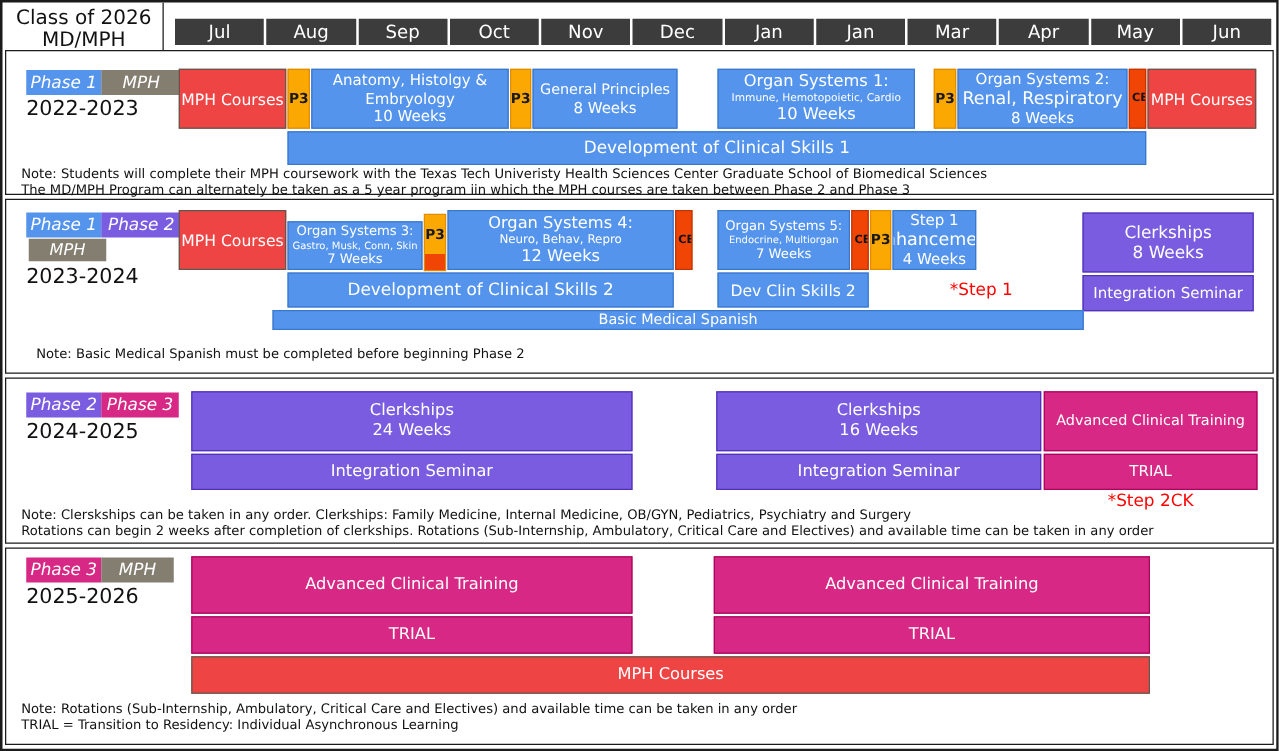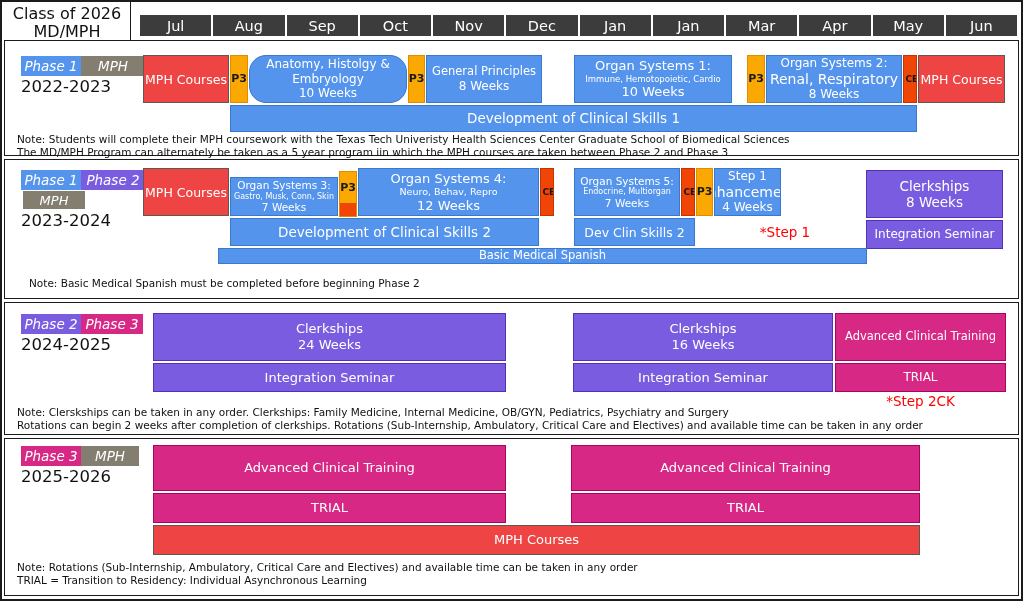--- a/index.html
+++ b/index.html
@@ -69,21 +69,21 @@
 
   <div class="section" id="sec1">
     <div class="chips" style="left:16px;top:15px;">
       <div class="chip blue" style="width:60px;">Phase 1</div>
       <div class="chip gray" style="width:64px;">MPH</div>
     </div>
     <div class="year" style="left:16px;top:36px;">2022-2023</div>
 
     <div class="block grayb fs125" style="left:138px;top:14px;width:86px;height:48px;">MPH Courses</div>
     <div class="block gold p3txt" style="left:225px;top:14px;width:18px;height:48px;">P3</div>
-    <div class="block blue" style="left:244px;top:14px;width:158px;height:48px;border-radius:17px;">
+    <div class="block blue" style="left:244px;top:14px;width:158px;height:48px;">
       <span class="fs12">Anatomy, Histolgy &amp;</span>
       <span class="fs12">Embryology</span>
       <span class="fs12">10 Weeks</span>
     </div>
     <div class="block gold p3txt" style="left:403px;top:14px;width:17px;height:48px;">P3</div>
     <div class="block blue" style="left:421px;top:14px;width:116px;height:48px;">
       <span class="fs115">General Principles</span>
       <span class="fs12">8 Weeks</span>
     </div>
     <div class="block blue" style="left:569px;top:14px;width:158px;height:48px;">

